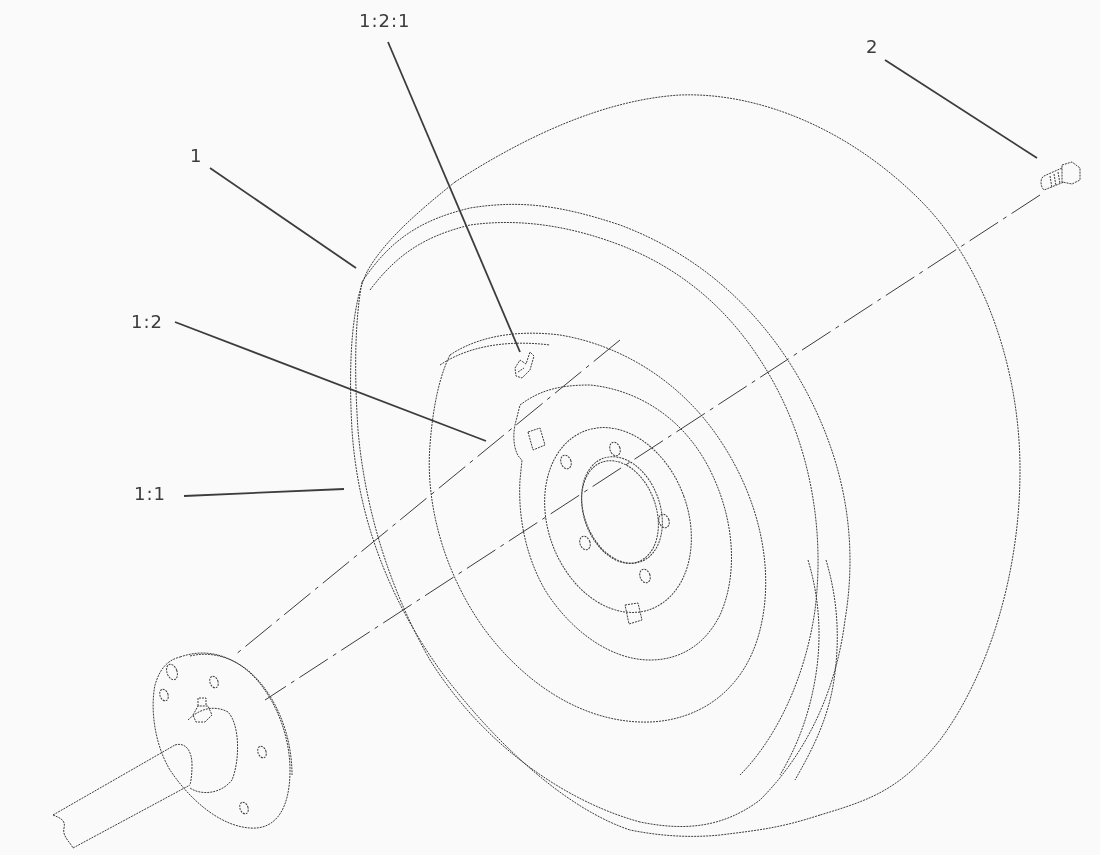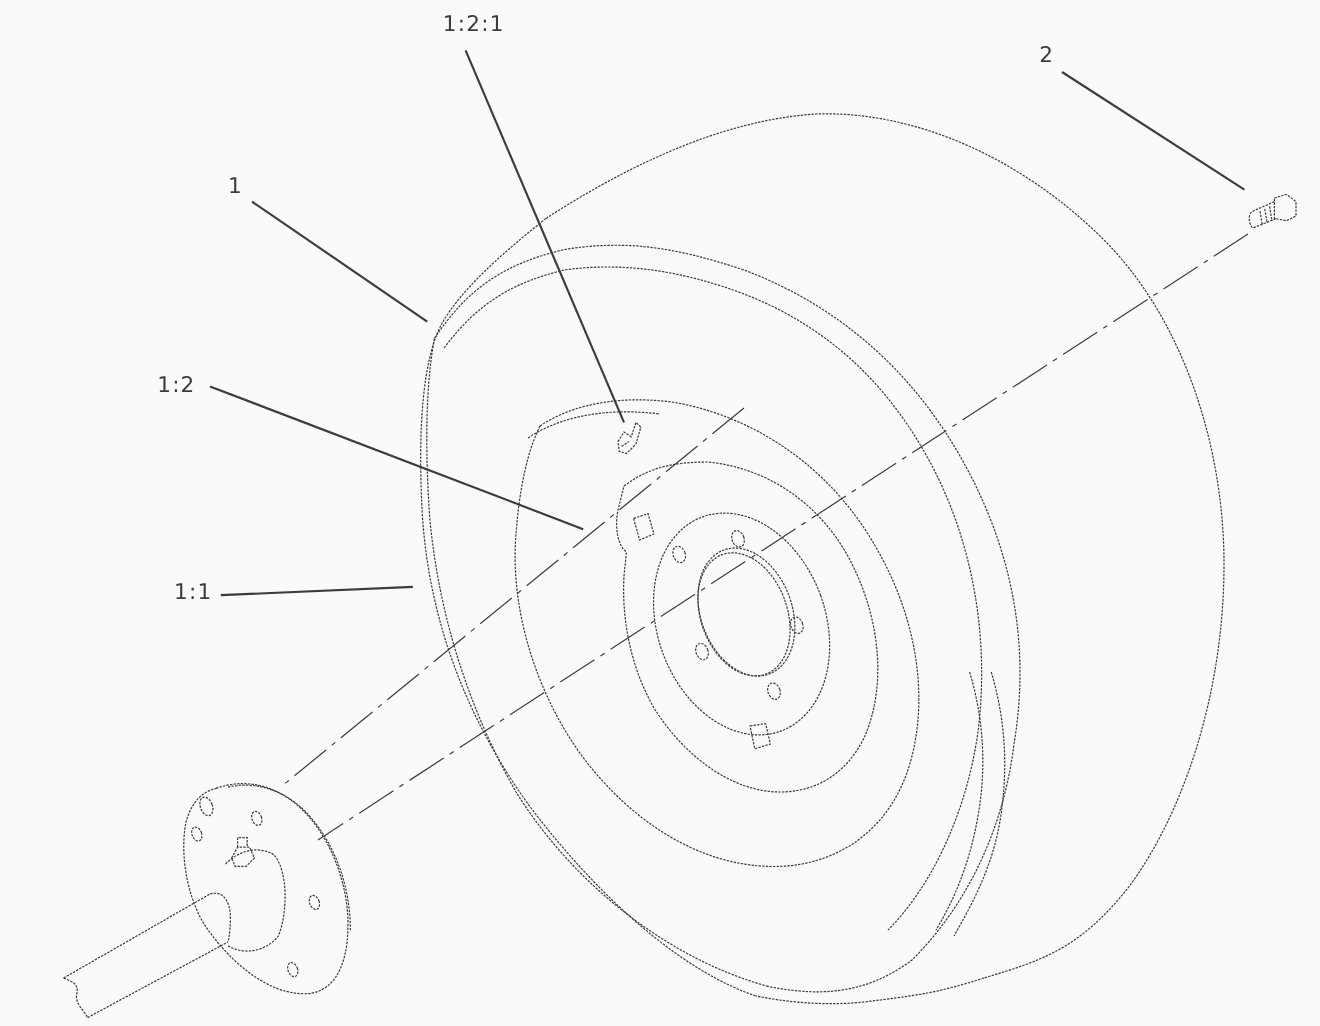--- a/index.html
+++ b/index.html
@@ -132,17 +132,17 @@
 
   <g>
     <line class="leader" x1="388" y1="42" x2="520" y2="352"></line>
     <line class="leader" x1="885" y1="60" x2="1037" y2="158"></line>
     <line class="leader" x1="210" y1="168" x2="356" y2="268"></line>
     <line class="leader" x1="175" y1="322" x2="486" y2="441"></line>
     <line class="leader" x1="184" y1="496" x2="344" y2="489"></line>
   </g>
 </svg>
 
-<div class="callout" style="left:369px; top:12px;">1:2:1</div>
+<div class="callout" style="left:359px; top:12px;">1:2:1</div>
 <div class="callout" style="left:866px; top:38px;">2</div>
 <div class="callout" style="left:190px; top:147px;">1</div>
 <div class="callout" style="left:131px; top:313px;text-align:right;">1:2</div>
-<div class="callout" style="left:145px; top:485px;">1:1</div>
+<div class="callout" style="left:134px; top:485px;">1:1</div>
 
 </body></html>

